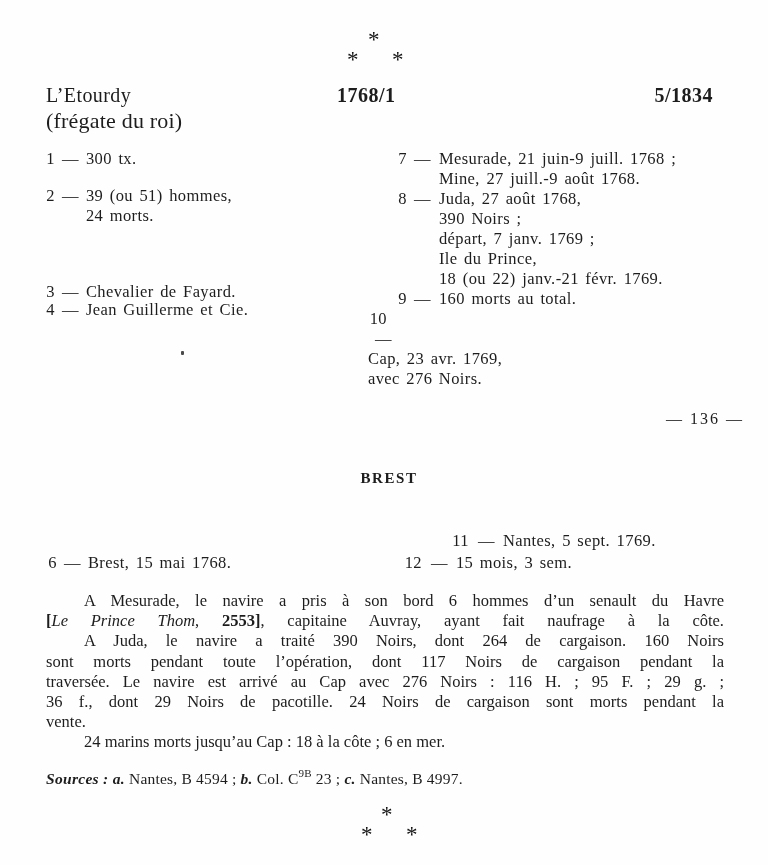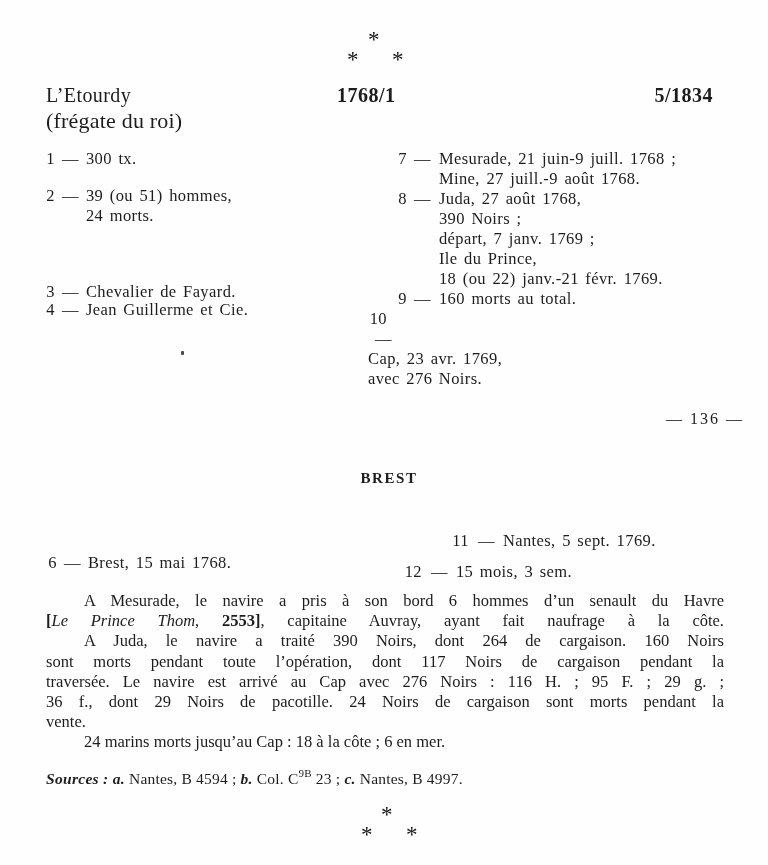--- a/index.html
+++ b/index.html
@@ -131,21 +131,21 @@
   <div class="abs page-number" style="left:0;top:410px;width:744px;">— 136 —</div>
   <div class="abs port" style="left:10px;top:470px;width:758px;">BREST</div>
 
   <div class="entry elow" style="left:402px;top:531px;margin-left:47px;">
     <span class="enum">11</span>
     <span class="edash">—</span>
     <div class="elines">
         <div>Nantes, 5 sept. 1769.</div>
       </div>
   </div>
-  <div class="entry elow" style="left:402px;top:553px;margin-top:9px;">
+  <div class="entry elow" style="left:402px;top:553px;">
     <span class="enum">12</span>
     <span class="edash">—</span>
     <div class="elines">
         <div>15 mois, 3 sem.</div>
       </div>
   </div>
   <div class="entry esix" style="left:46px;top:553px;">
     <span class="enum">6</span>
     <span class="edash">—</span>
     <div class="elines">

